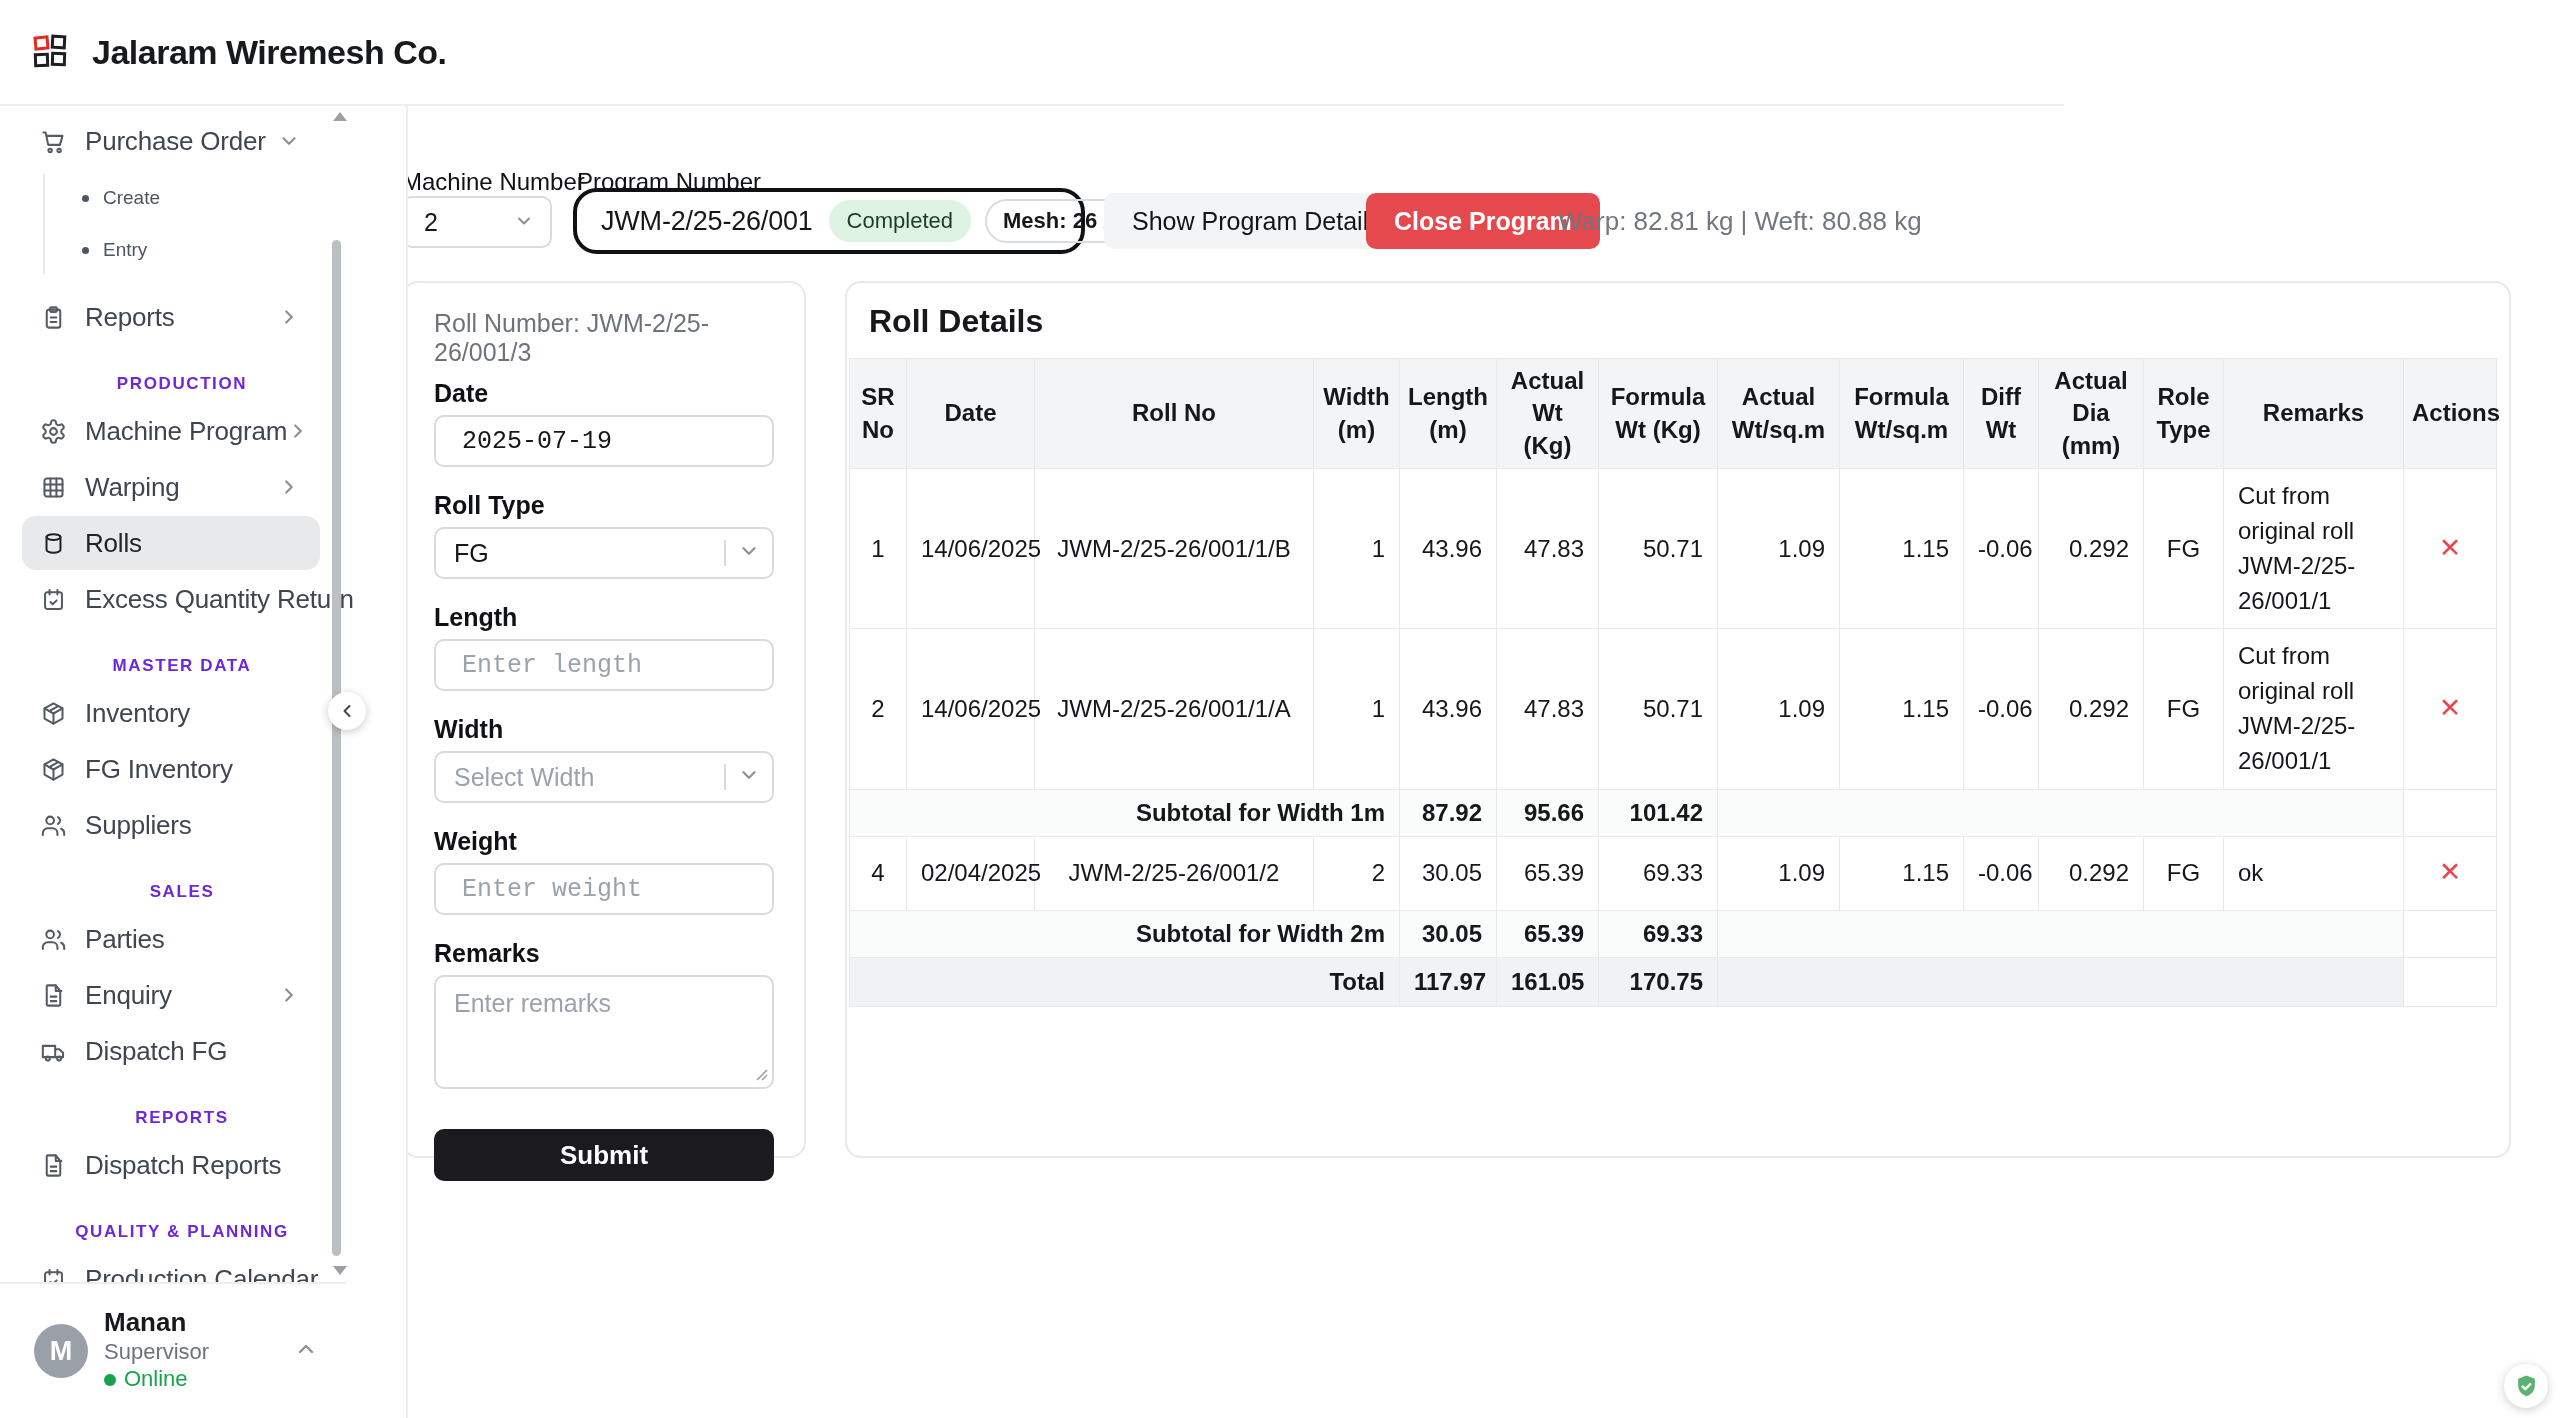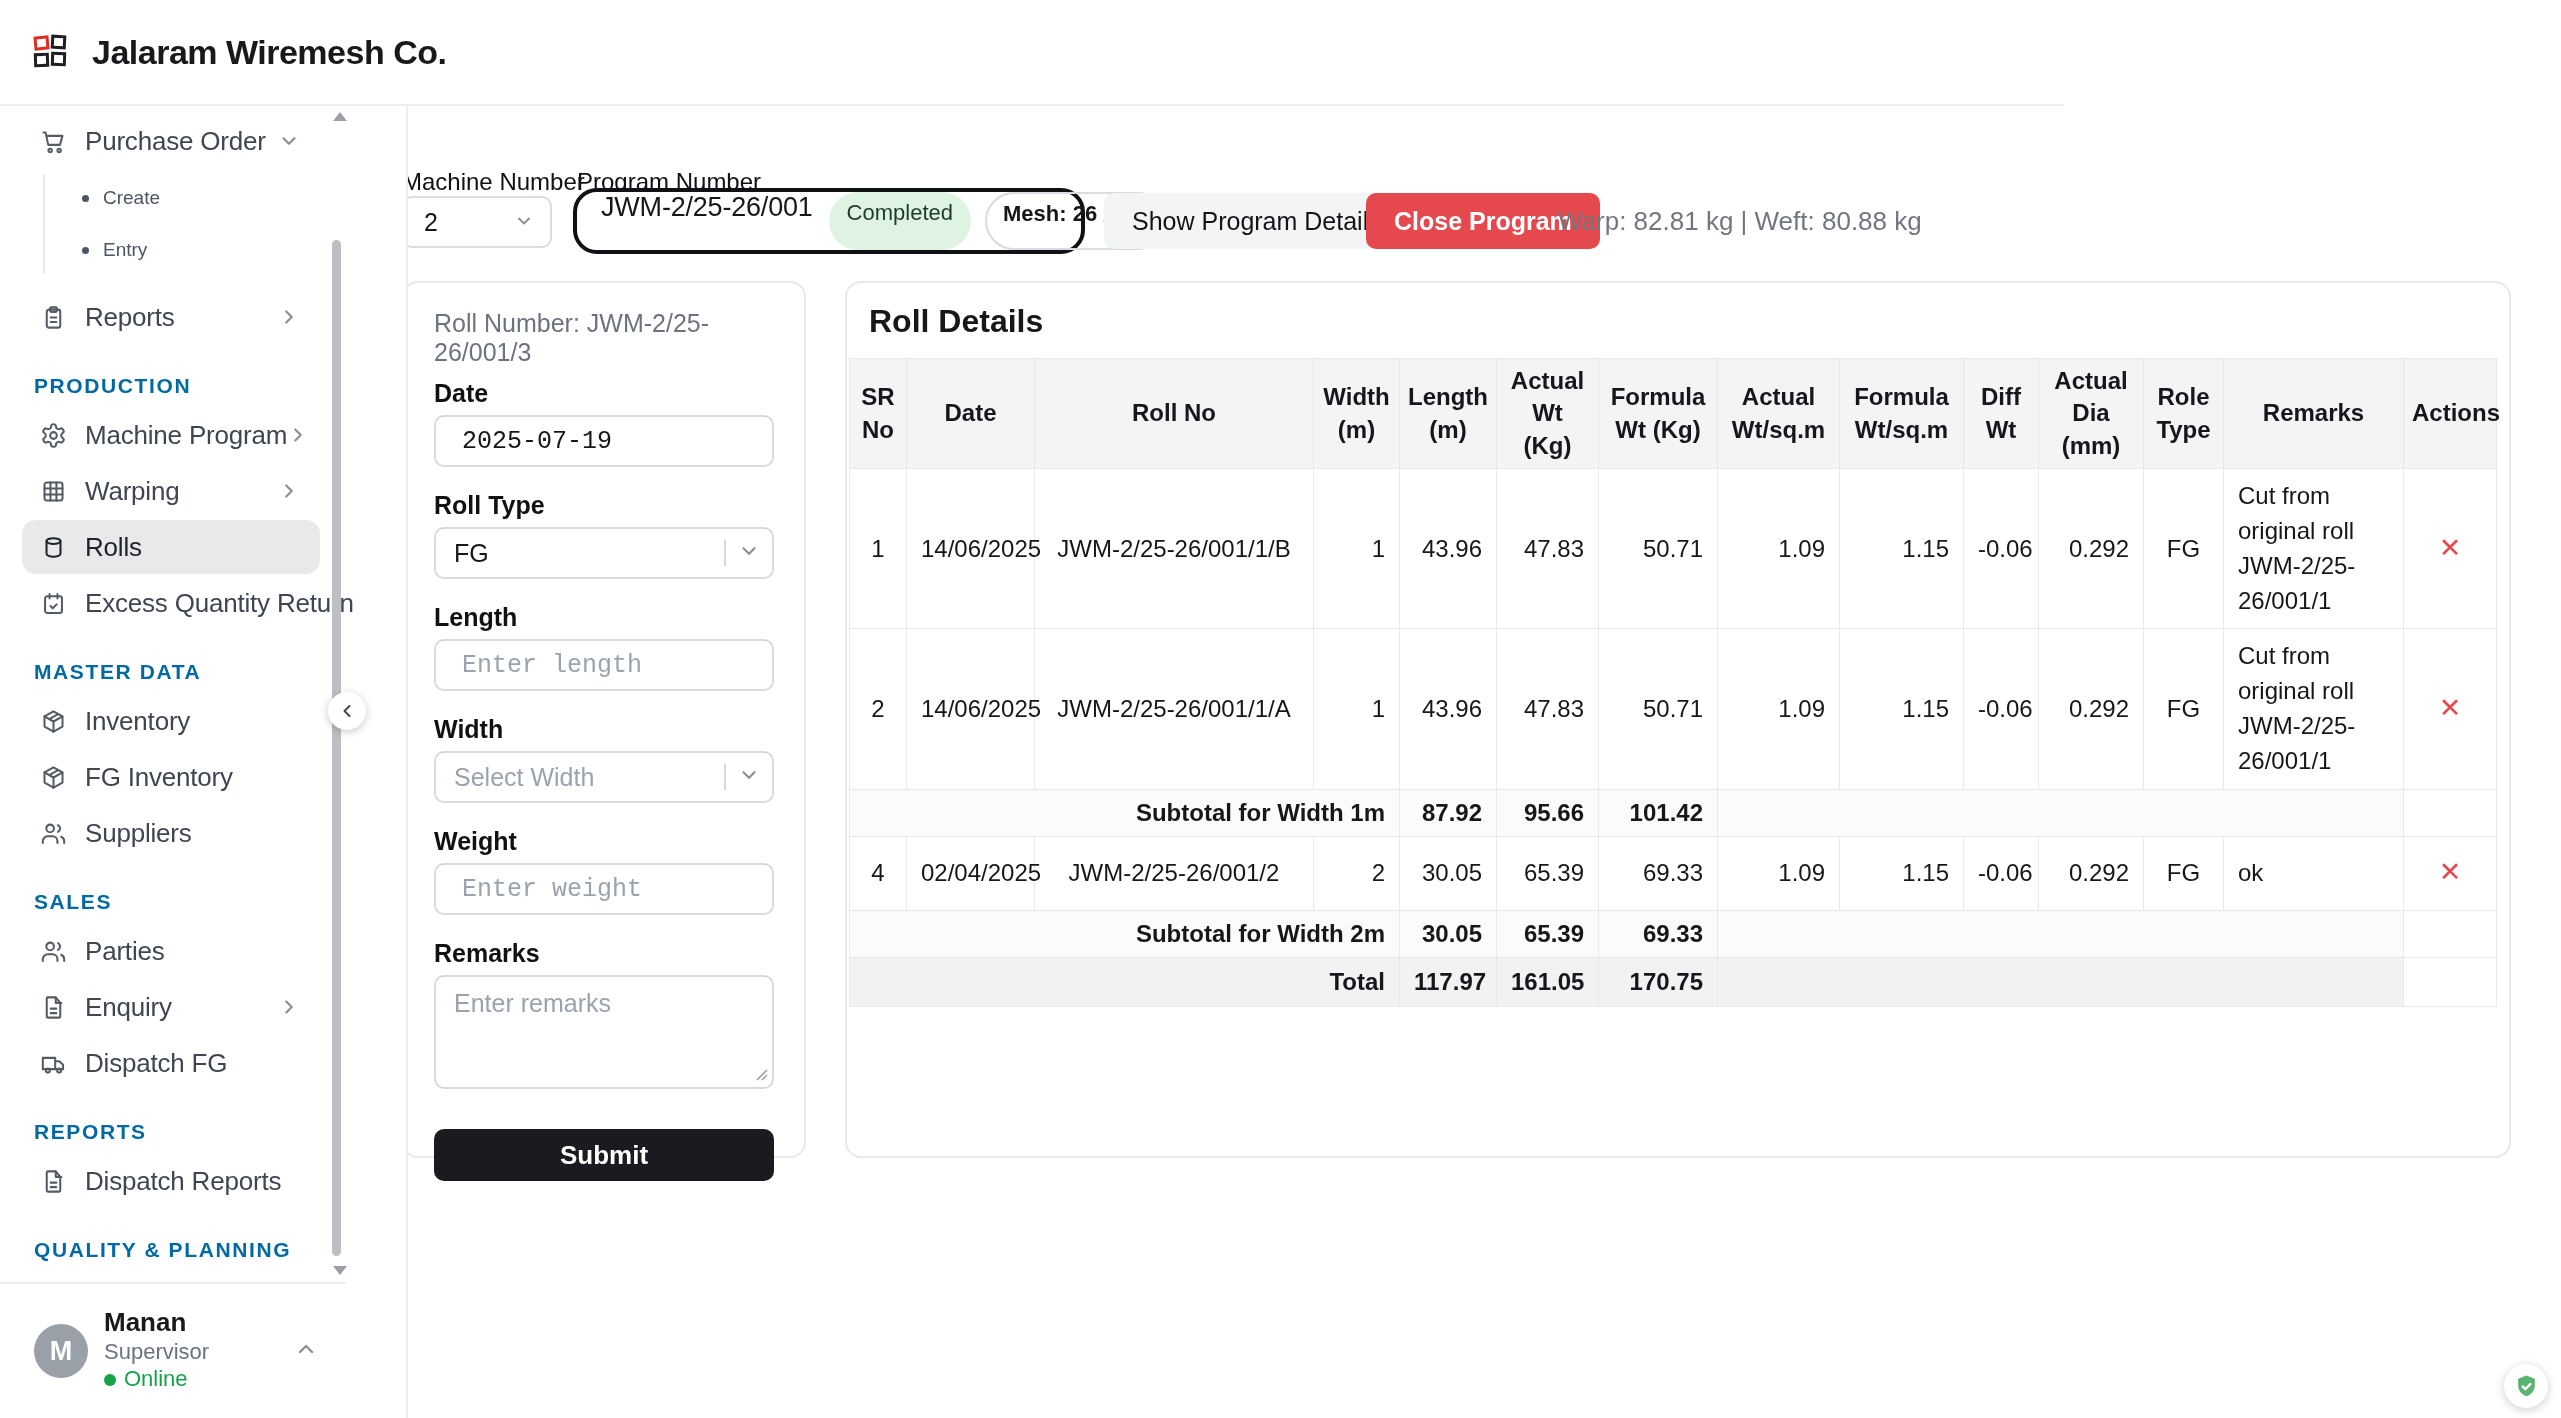--- a/index.html
+++ b/index.html
@@ -28,22 +28,22 @@
   .nav-item .ni-icon { width:27px; height:27px; margin-right:18px; flex:none; display:flex; align-items:center; }
   .nav-item .ni-label { font-size:26px; color:#3f4651; letter-spacing:-0.2px; white-space:nowrap; }
   .nav-item .ni-chev { margin-left:auto; display:flex; align-items:center; }
   .nav-item.active { background:#e8e9eb; margin-left:22px; padding-left:18px; border-radius:14px; }
   .nav-item.active .ni-label { color:#202327; }
   .subnav { position:relative; margin:4px 0 14px 0; padding-left:42px; }
   .subnav .subline { position:absolute; left:43px; top:2px; bottom:2px; width:2px; background:#e7e9ec; }
   .sub-item { display:flex; align-items:center; height:52px; padding-left:40px; color:#4b5563; cursor:pointer; }
   .sub-item .bullet { width:7px; height:7px; border-radius:50%; background:#4b5563; margin-right:14px; }
   .sub-item .sub-label { font-size:19px; }
-  .nav-section { font-size:21px; font-weight:700; letter-spacing:1.6px; color:#0369a1;
-                 padding:0 0 0 34px; margin:30px 0 10px 0; }
+  .nav-section { font-size:17px; font-weight:700; letter-spacing:1.6px; color:#6d28d9;
+                 padding:0 0 0 34px; margin:30px 0 10px 0;text-align:center; }
   
   .sb-scroll-thumb { position:absolute; left:332px; top:134px; width:9px; height:1016px; border-radius:5px; background:#bcbfc3; }
   .sb-arrow { position:absolute; left:333px; width:0; height:0; border-left:7px solid transparent; border-right:7px solid transparent; }
   .sb-arrow.up { top:6px; border-bottom:9px solid #9aa0a6; }
   .sb-arrow.down { top:1160px; border-top:9px solid #9aa0a6; }
 
   
   .profile { position:absolute; left:0; bottom:0; width:346px; height:136px; border-top:2px solid #eceef0;
              display:flex; align-items:center; padding:0 28px 0 34px; background:#fff; }
   .avatar { width:54px; height:54px; border-radius:50%; background:#9aa0a8; color:#fff; font-size:27px; font-weight:700;
@@ -58,21 +58,21 @@
   .collapse-btn { position:absolute; left:328px; top:692px; width:38px; height:38px; border-radius:50%;
                   background:#fff; box-shadow:0 2px 8px rgba(0,0,0,.22); border:none; z-index:6;
                   display:flex; align-items:center; justify-content:center; cursor:pointer; }
 
   
   .ctl-label { position:absolute; font-size:24px; color:#0f1115; }
   .machine-select { position:absolute; left:402px; top:196px; width:150px; height:52px; border:2px solid #d8dbdf;
                     border-radius:10px; display:flex; align-items:center; padding:0 16px 0 20px; font-size:25px; cursor:pointer; background:#fff; }
   .machine-select .chev { margin-left:auto; }
   .program-select { position:absolute; left:573px; top:188px; width:512px; height:66px; border:4px solid #101114;
-                    border-radius:24px; background:#fff; display:flex; padding:0 16px 0 24px; cursor:pointer; }
+                    border-radius:24px; background:#fff; display:flex; align-items:center; padding:0 16px 0 24px; cursor:pointer; }
   .program-text { font-size:27px; color:#15171a; letter-spacing:-0.2px; white-space:nowrap; }
   .badge-completed { margin-left:16px; background:#def3e2; color:#1d3b27; font-size:22px; font-weight:500;
                      border-radius:999px; padding:8px 18px; white-space:nowrap; }
   .pill-mesh { margin-left:14px; border:2px solid #d8dbdf; border-radius:999px; padding:7px 16px; font-size:22px;
                font-weight:700; color:#15171a; white-space:nowrap; }
   .program-select .chev { margin-left:10px; }
   .btn-show { position:absolute; left:1104px; top:193px; height:56px; padding:0 28px; background:#f3f4f5; border:none;
               border-radius:10px; font-size:25px; font-weight:500; color:#121417; font-family:inherit; cursor:pointer; }
   .btn-close { position:absolute; left:1366px; top:193px; height:56px; padding:0 28px; background:#e5484d; border:none;
                border-radius:10px; font-size:25px; font-weight:600; color:#fff; font-family:inherit; cursor:pointer; }

